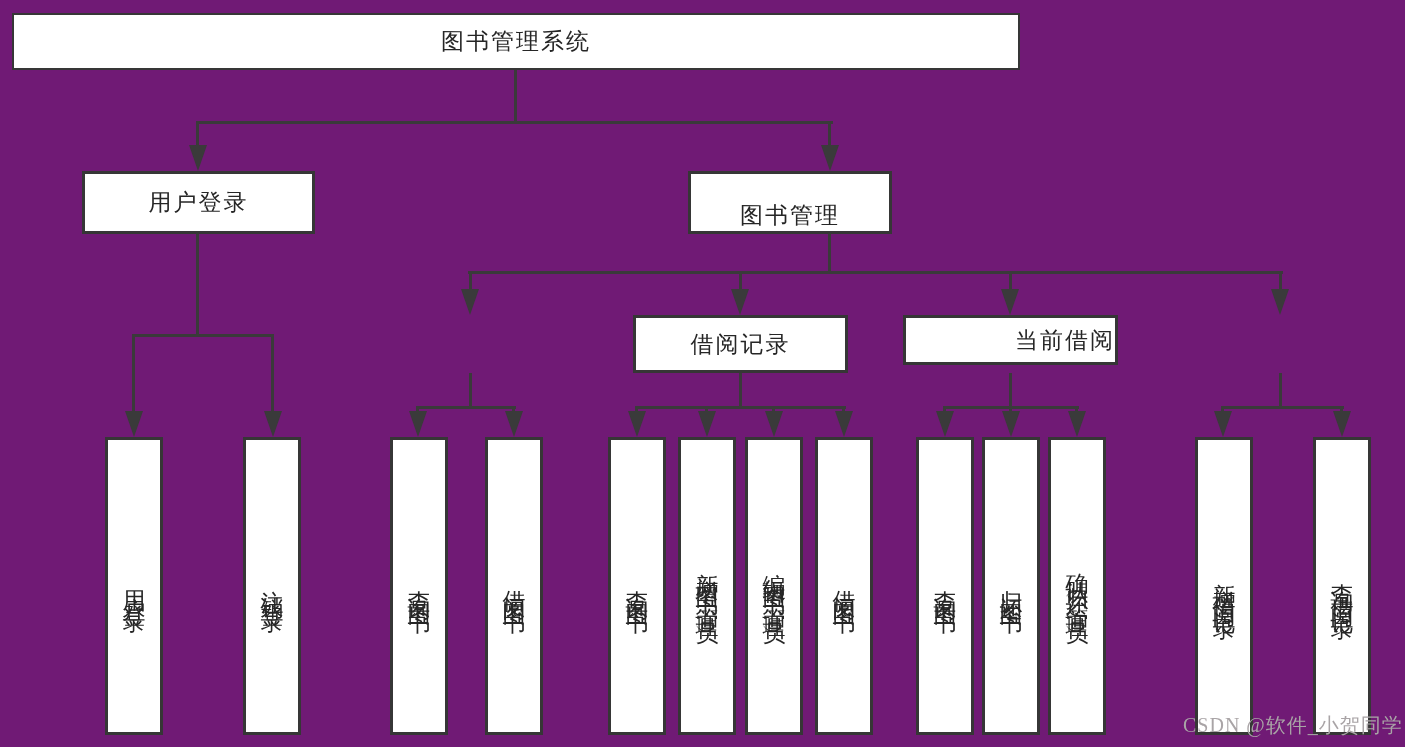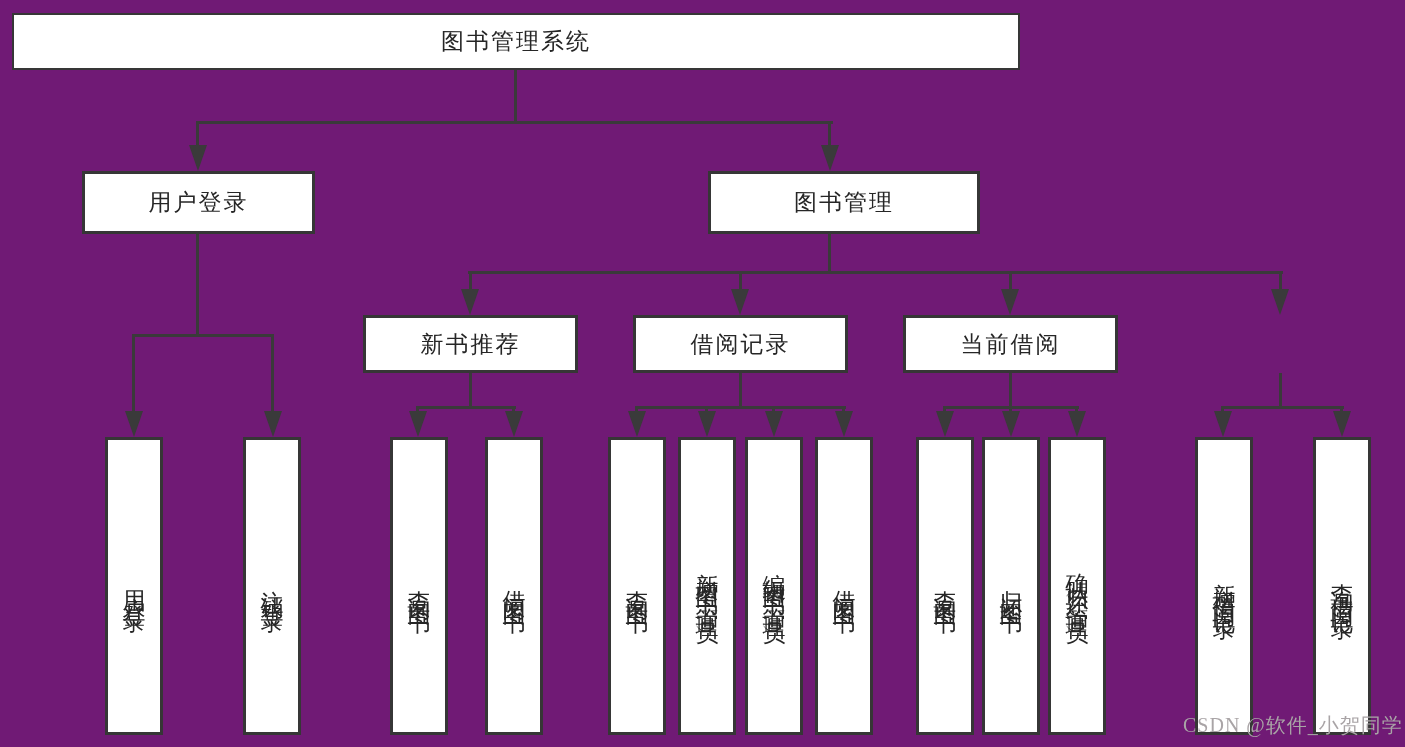--- a/index.html
+++ b/index.html
@@ -70,31 +70,28 @@
 
 <div id="canvas">
 
   <div class="box root" style="left:12px; top:13px; width:1008px; height:57px;">
     <span>图书管理系统</span>
   </div>
 
   <div class="box" style="left:82px; top:171px; width:233px; height:63px;">
     <span>用户登录</span>
   </div>
-  <div class="box" style="left:708px; top:171px; width:272px; height:63px;">
+  <div class="box" style="left:688px; top:171px; width:204px; height:63px;align-items:flex-end;">
     <span>图书管理</span>
   </div>
 
-  <div class="box" style="left:363px; top:315px; width:215px; height:58px;">
-    <span>新书推荐</span>
-  </div>
   <div class="box" style="left:633px; top:315px; width:215px; height:58px;">
     <span>借阅记录</span>
   </div>
-  <div class="box" style="left:903px; top:315px; width:215px; height:58px;">
+  <div class="box" style="left:903px; top:315px; width:215px; height:50px;justify-content:flex-end;">
     <span>当前借阅</span>
   </div>
 
   <div class="leaf" style="left:105px;">
     <span>用户登录</span>
   </div>
   <div class="leaf" style="left:243px;">
     <span>注销登录</span>
   </div>
 

